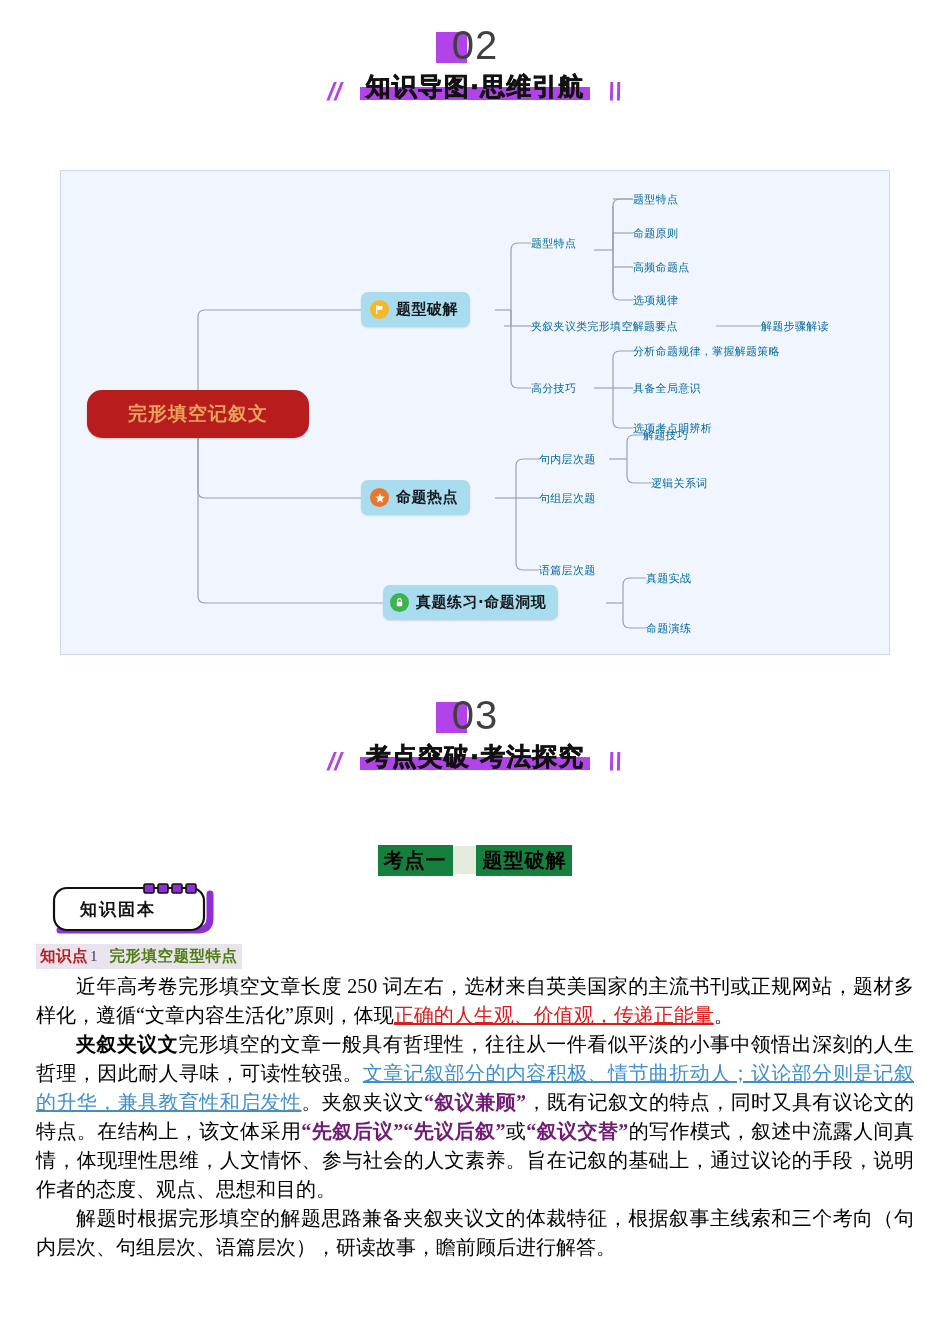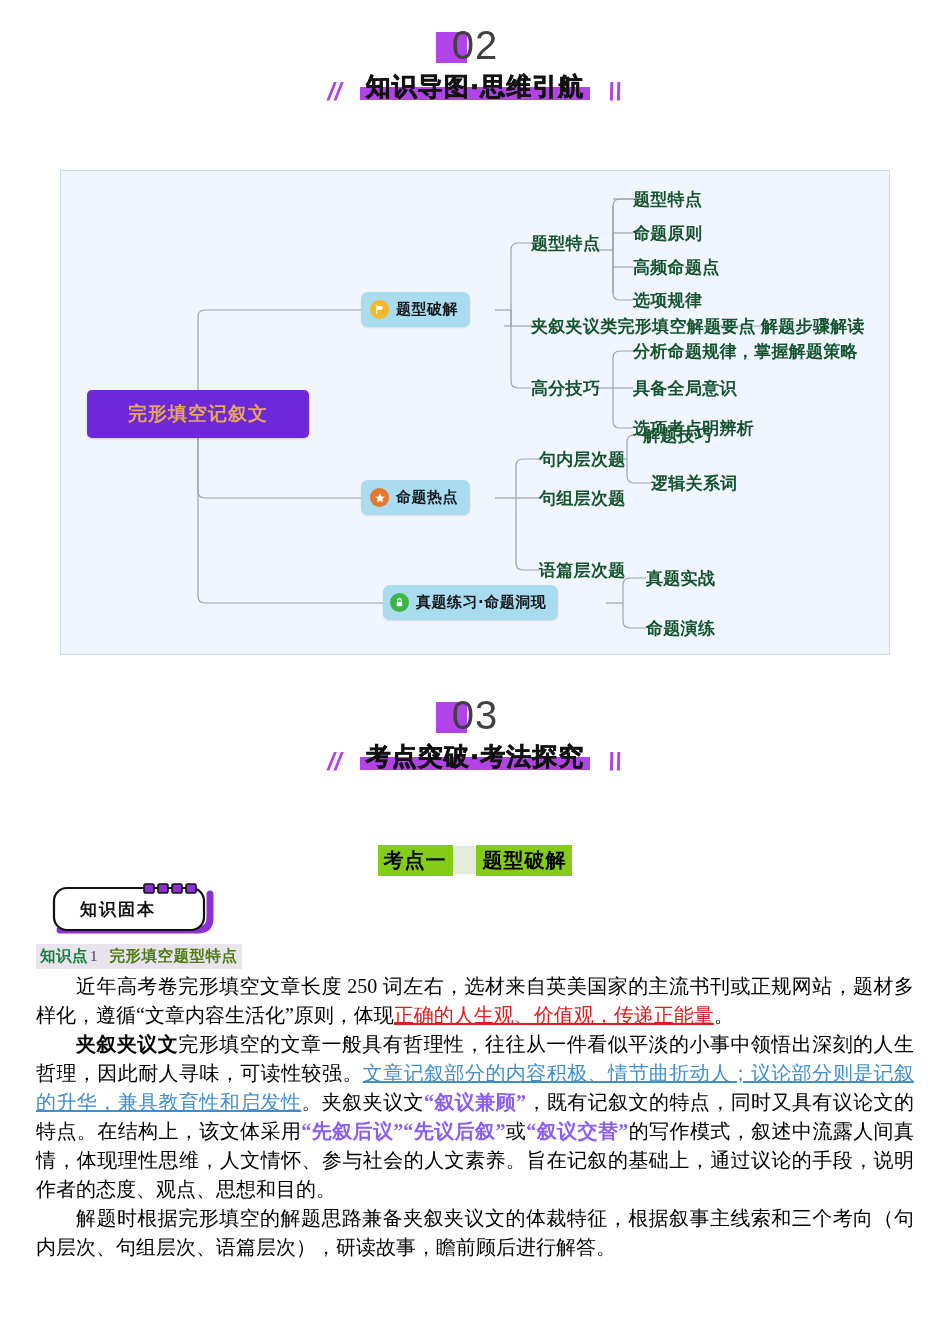--- a/index.html
+++ b/index.html
@@ -51,21 +51,21 @@
     position:absolute;left:60px;top:170px;width:830px;height:485px;
     background:#f1f5fd;border:1px solid #cdd9f0;box-sizing:border-box;
   }
   .mm-svg{position:absolute;left:0;top:0;width:830px;height:485px;}
   .node{
     position:absolute;display:flex;align-items:center;
     box-sizing:border-box;
   }
   .node-root{
     left:26px;top:219px;width:222px;height:48px;
-    background:#6d28d9;border-radius:5px;
+    background:#b91c1c;border-radius:15px;
     justify-content:center;
     box-shadow:0 1px 2px rgba(0,0,0,.18);
   }
   .node-root .lbl{
     font-family:"DejaVu Sans","Liberation Sans",sans-serif;
     font-size:19px;font-weight:bold;color:#e8a35c;letter-spacing:1px;
   }
   .node-l1{
     background:#a8dcee;border-radius:7px;height:35px;padding:0 12px 0 9px;
     box-shadow:0 1px 2px rgba(0,0,0,.12);
@@ -76,30 +76,30 @@
   }
   .badge{
     width:19px;height:19px;border-radius:50%;
     display:flex;align-items:center;justify-content:center;
     flex:0 0 auto;
   }
   .badge svg{display:block;}
   .leaf{
     position:absolute;white-space:nowrap;
     font-family:"DejaVu Sans","Liberation Sans",sans-serif;
-    font-size:17px;font-weight:bold;color:#14532d;
+    font-size:11px;font-weight:normal;color:#0369a1;
     letter-spacing:.3px;
   }
 
   
   .kaodian{
     position:absolute;left:0;right:0;top:845px;text-align:center;
   }
   .kaodian span{
-    display:inline-block;background:#84cc16;
+    display:inline-block;background:#15803d;
     font-family:"DejaVu Sans","Liberation Sans",sans-serif;
     font-size:20px;font-weight:bold;color:#000;
     padding:2px 6px;letter-spacing:1px;
   }
 
   
   .zsgb{position:absolute;left:48px;top:880px;width:190px;height:62px;}
   .zsgb svg{position:absolute;left:0;top:0;}
   .zsgb .zsgb-txt{
     position:absolute;left:0;top:0;width:160px;height:48px;
@@ -108,21 +108,21 @@
     font-size:17px;font-weight:bold;color:#111;letter-spacing:2px;
   }
 
   
   .zsd{
     position:absolute;left:36px;top:944px;
     background:#e9e3ee;padding:2px 4px;display:inline-flex;align-items:baseline;
   }
   .zsd .k1{
     font-family:"DejaVu Sans","Liberation Sans",sans-serif;
-    font-size:15.5px;font-weight:bold;color:#15803d;letter-spacing:.5px;
+    font-size:15.5px;font-weight:bold;color:#b91c1c;letter-spacing:.5px;
   }
   .zsd .k2{
     font-family:"Liberation Serif",serif;
     font-size:15px;color:#4f2d6b;margin:0 4px 0 2px;
   }
   .zsd .k3{
     font-family:"DejaVu Sans","Liberation Sans",sans-serif;
     font-size:15.5px;font-weight:bold;color:#4d7c0f;letter-spacing:.5px;margin-left:8px;
   }
 
@@ -131,21 +131,21 @@
     position:absolute;left:36px;top:970px;width:878px;
     font-family:"Liberation Serif","DejaVu Serif",serif;
     font-size:20px;line-height:29px;color:#000;
     text-align:justify;text-justify:inter-ideograph;
   }
   .body-text p{margin:0;}
   .body-text p.indent{text-indent:2em;}
   .red-u{color:#e01b1b;text-decoration:underline;text-decoration-color:#e01b1b;}
   .blue-u{color:#3f8fd0;text-decoration:underline;text-decoration-color:#3f8fd0;}
   .bold{font-weight:bold;}
-  .bold-red{font-weight:bold;color:#8b5cf6;}
+  .bold-red{font-weight:bold;color:#701a75;}
 </style>
 </head>
 <body>
 
 <div class="banner" style="position:absolute;left:0;right:0;top:22px;">
   <div class="num-wrap">
     <div class="num-block"></div>
     <span class="num">02</span>
   </div>
   <div style="height:4px;"></div>

